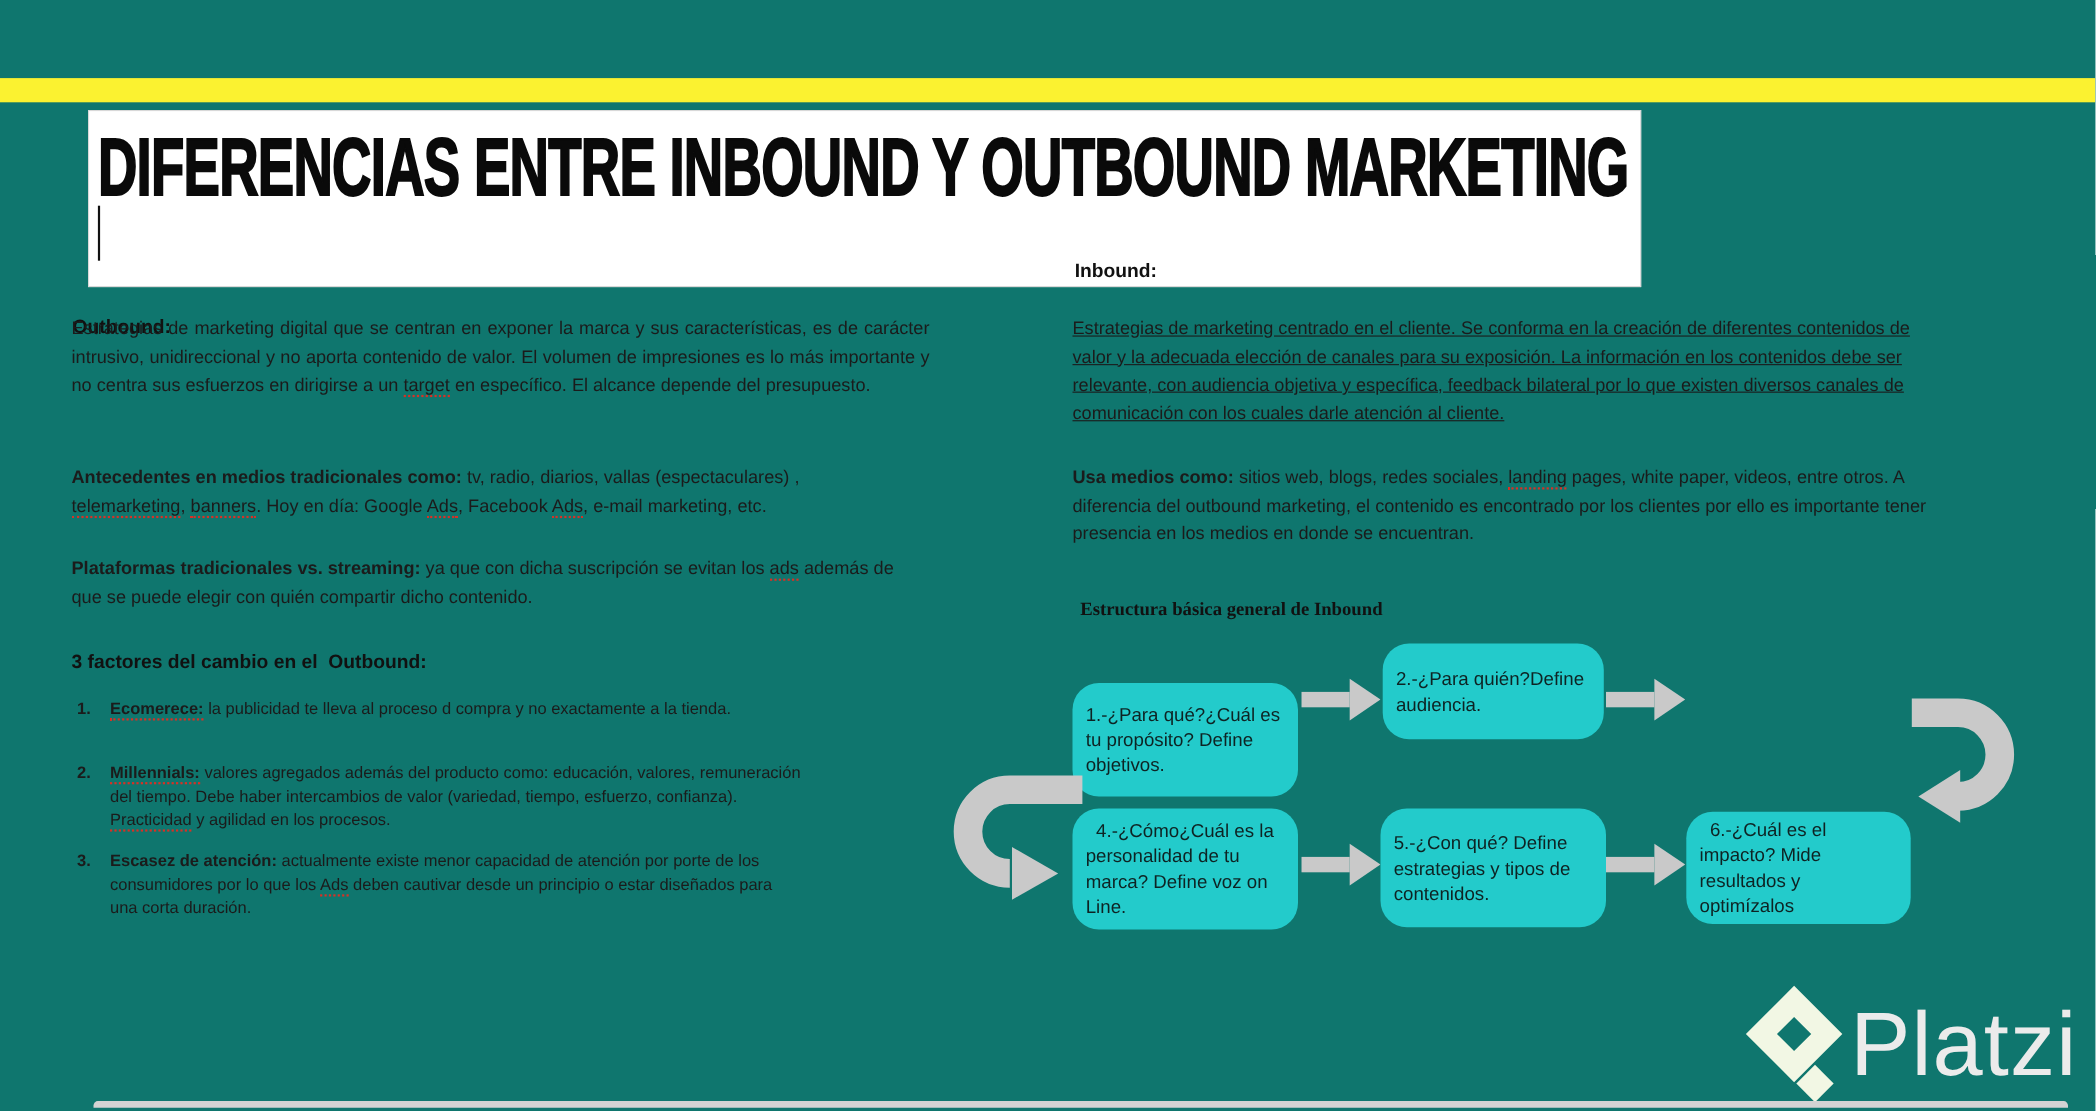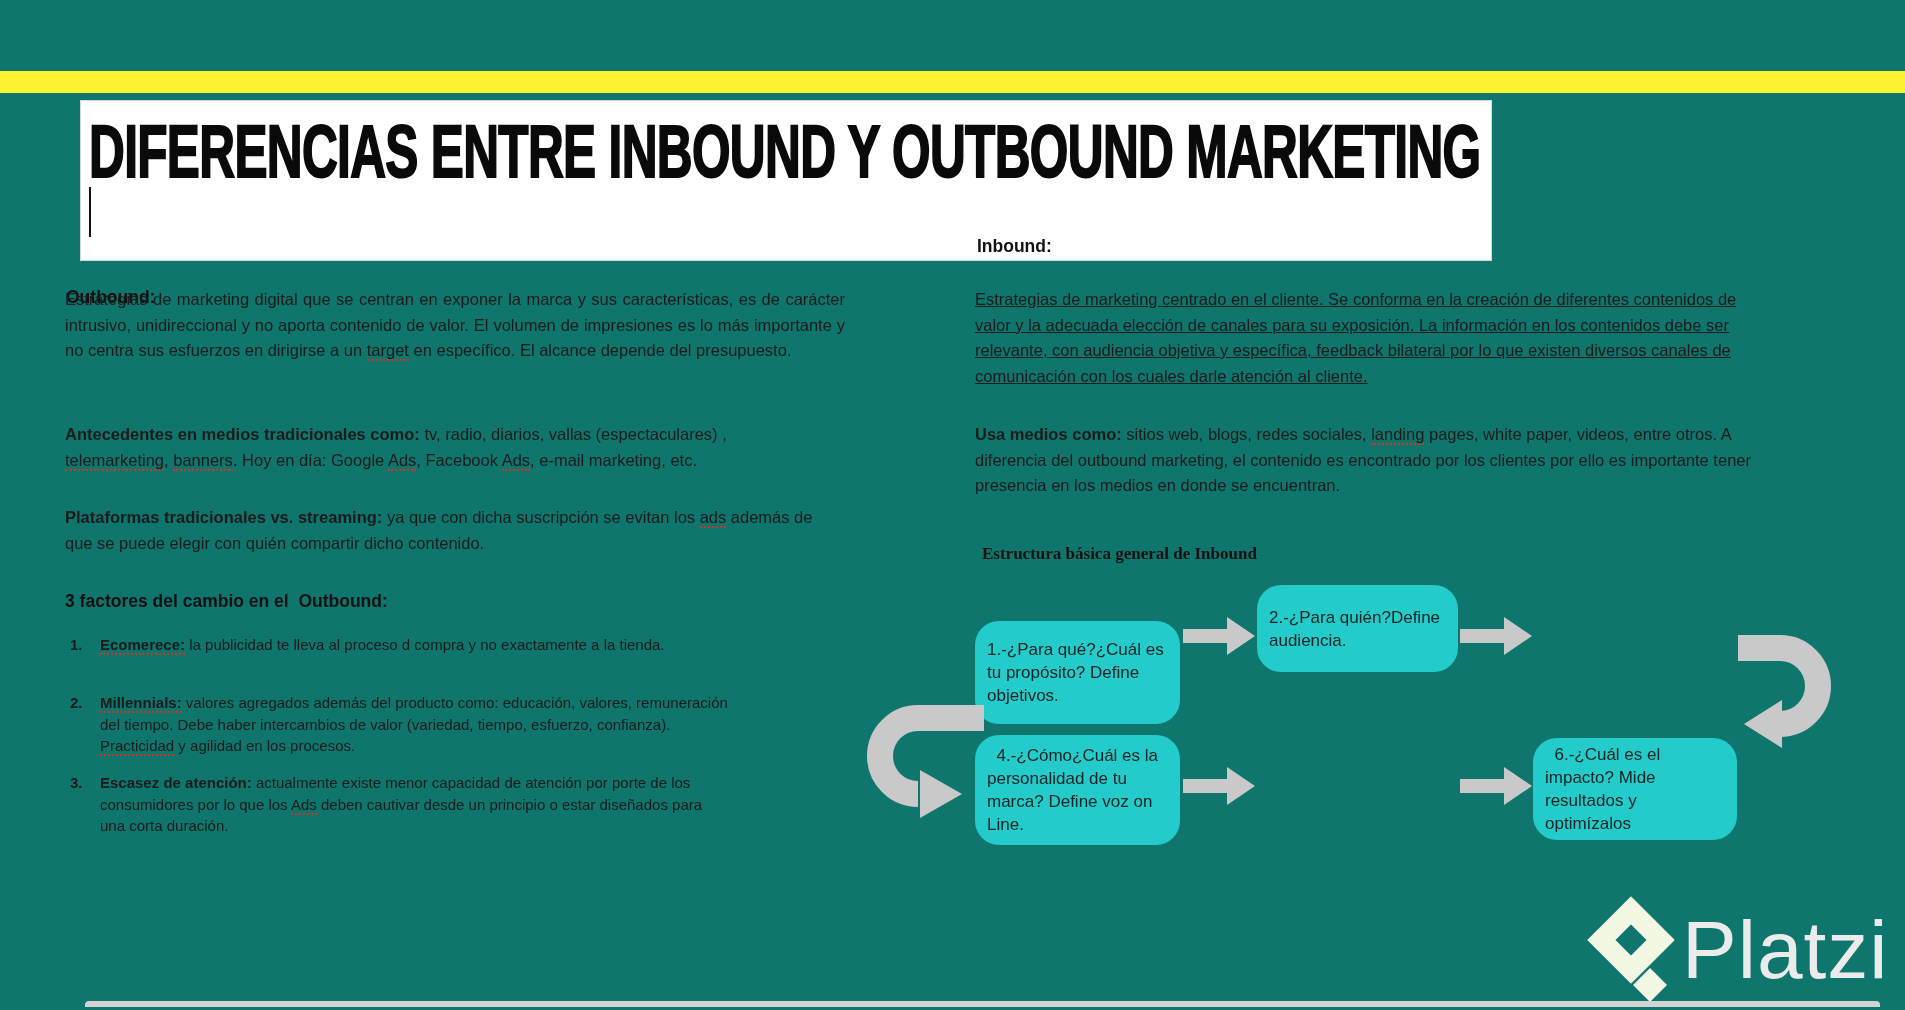--- a/index.html
+++ b/index.html
@@ -107,20 +107,21 @@
   </div>
 
   <p class="para in-p1"><span>Estrategias de marketing centrado en el cliente. Se conforma en la creación de diferentes contenidos de valor y la adecuada elección de canales para su exposición. La información en los contenidos debe ser relevante, con audiencia objetiva y específica, feedback bilateral por lo que existen diversos canales de comunicación con los cuales darle atención al cliente.</span></p>
   <p class="para in-p2"><span class="b">Usa medios como:</span><span> sitios web, blogs, redes sociales, </span><span class="m">landing</span><span> pages, white paper, videos, entre otros. A diferencia del outbound marketing, el contenido es encontrado por los clientes por ello es importante tener presencia en los medios en donde se encuentran.</span></p>
 
   <h3 class="structure-heading">Estructura básica general de Inbound</h3>
 
   <div class="flow-box fb1"><span>1.-¿Para qué?¿Cuál es tu propósito? Define objetivos.</span></div>
   <div class="flow-box fb2"><span>2.-¿Para quién?Define audiencia.</span></div>
   <div class="flow-box fb4"><span>  4.-¿Cómo¿Cuál es la personalidad de tu marca? Define voz on Line.</span></div>
+  <div class="flow-box fb5"><span>5.-¿Con qué? Define estrategias y tipos de contenidos.</span></div>
   <div class="flow-box fb6"><span>  6.-¿Cuál es el impacto? Mide resultados y optimízalos</span></div>
 
   <svg class="arr a1" width="72" height="40" viewBox="0 0 72 40">
       <rect x="0" y="13" width="44" height="14"></rect>
       <polygon points="44,1 44,39 72,20"></polygon>
     </svg>
   <svg class="arr a2" width="72" height="40" viewBox="0 0 72 40">
       <rect x="0" y="13" width="44" height="14"></rect>
       <polygon points="44,1 44,39 72,20"></polygon>
     </svg>

